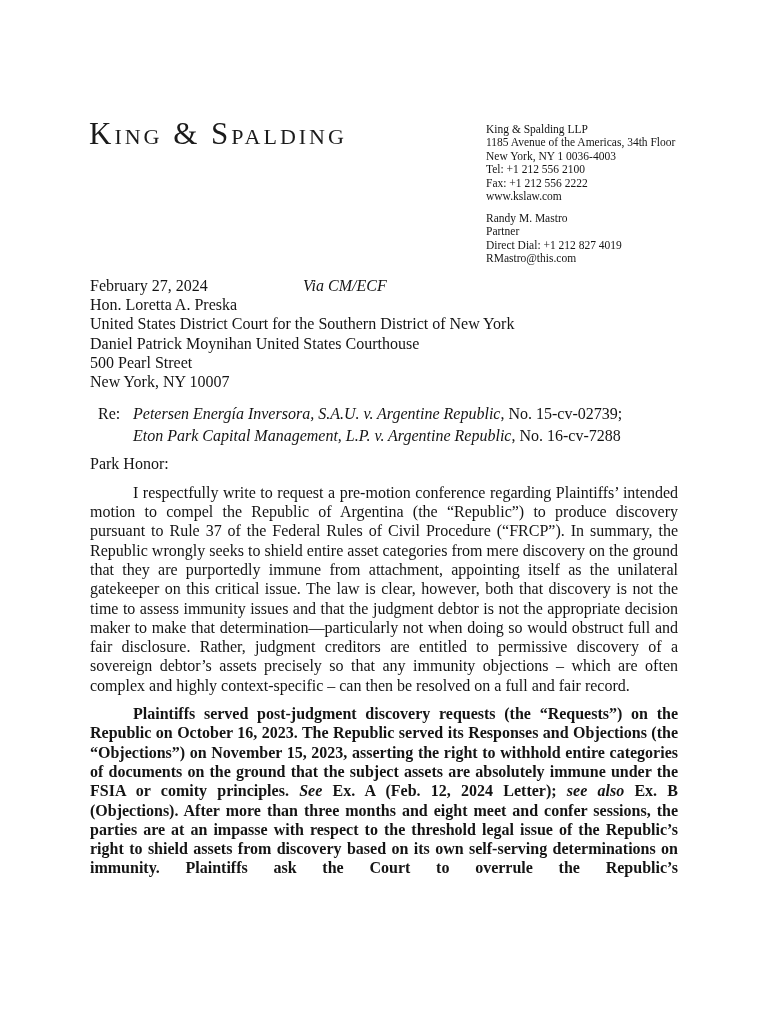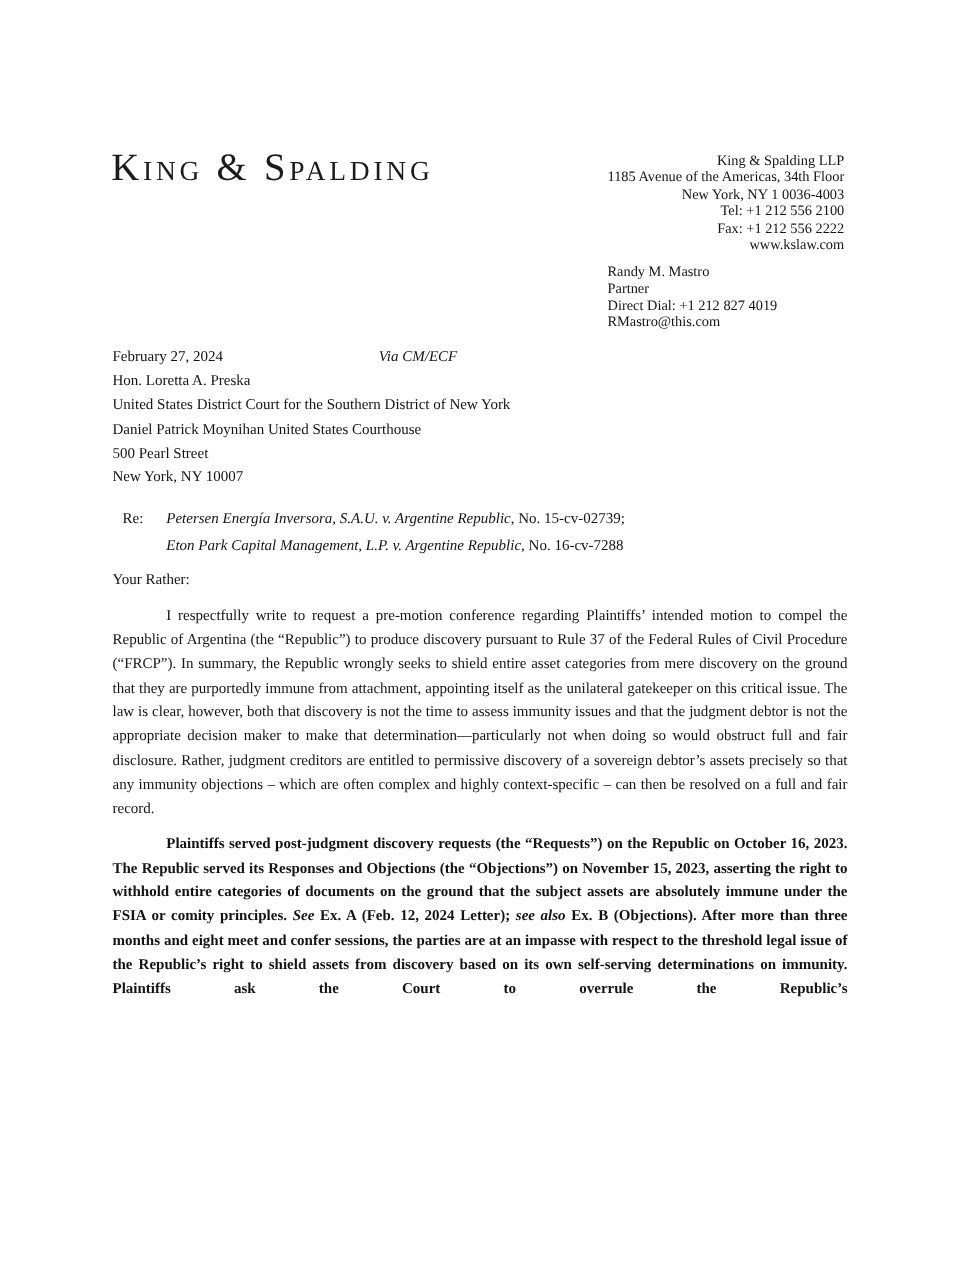--- a/index.html
+++ b/index.html
@@ -27,37 +27,36 @@
     color: #1b1b1b;
     white-space: nowrap;
   }
   .firm-block {
     position: absolute;
     left: 486px;
     top: 123px;
     font-size: 11.5px;
     line-height: 13.4px;
     color: #141414;
-    text-align: right;
   }
   .attorney-block {
     position: absolute;
     left: 486px;
     top: 212px;
     font-size: 11.5px;
     line-height: 13.4px;
     color: #141414;
   }
   
   .content {
     position: absolute;
     left: 90px;
     width: 588px;
     top: 276px;
-    font-size: 12px;
+    font-size: 16px;
     line-height: 19.3px;
     color: #141414;
   }
   .date-line {
     position: relative;
     height: 19px;
   }
   .delivery {
     position: absolute;
     left: 213px;
@@ -130,19 +129,19 @@
       <div>500 Pearl Street</div>
       <div>New York, NY 10007</div>
     </div>
 
     <div class="re-block">
       <span class="re-label">Re:</span>
       <div><span class="italic">Petersen Energía Inversora, S.A.U. v. Argentine Republic</span><span>, No. 15-cv-02739;</span></div>
       <div><span class="italic">Eton Park Capital Management, L.P. v. Argentine Republic</span><span>, No. 16-cv-7288</span></div>
     </div>
 
-    <div class="salutation">Your Rather:</div>
+    <div class="salutation">Park Honor:</div>
 
     <p class="body-para"><span>I respectfully write to request a pre-motion conference regarding Plaintiffs’ intended motion to compel the Republic of Argentina (the “Republic”) to produce discovery pursuant to Rule 37 of the Federal Rules of Civil Procedure (“FRCP”). In summary, the Republic wrongly seeks to shield entire asset categories from mere discovery on the ground that they are purportedly immune from attachment, appointing itself as the unilateral gatekeeper on this critical issue. The law is clear, however, both that discovery is not the time to assess immunity issues and that the judgment debtor is not the appropriate decision maker to make that determination—particularly not when doing so would obstruct full and fair disclosure. Rather, judgment creditors are entitled to permissive discovery of a sovereign debtor’s assets precisely so that any immunity objections – which are often complex and highly context-specific – can then be resolved on a full and fair record.</span></p>
     <p class="body-para cutoff"><span>Plaintiffs served post-judgment discovery requests (the “Requests”) on the Republic on October 16, 2023. The Republic served its Responses and Objections (the “Objections”) on November 15, 2023, asserting the right to withhold entire categories of documents on the ground that the subject assets are absolutely immune under the FSIA or comity principles. </span><span class="italic">See</span><span> Ex. A (Feb. 12, 2024 Letter); </span><span class="italic">see also</span><span> Ex. B (Objections). After more than three months and eight meet and confer sessions, the parties are at an impasse with respect to the threshold legal issue of the Republic’s right to shield assets from discovery based on its own self-serving determinations on immunity. Plaintiffs ask the Court to overrule the Republic’s</span></p>
 
   </div>
 </div>
 
 </body></html>

